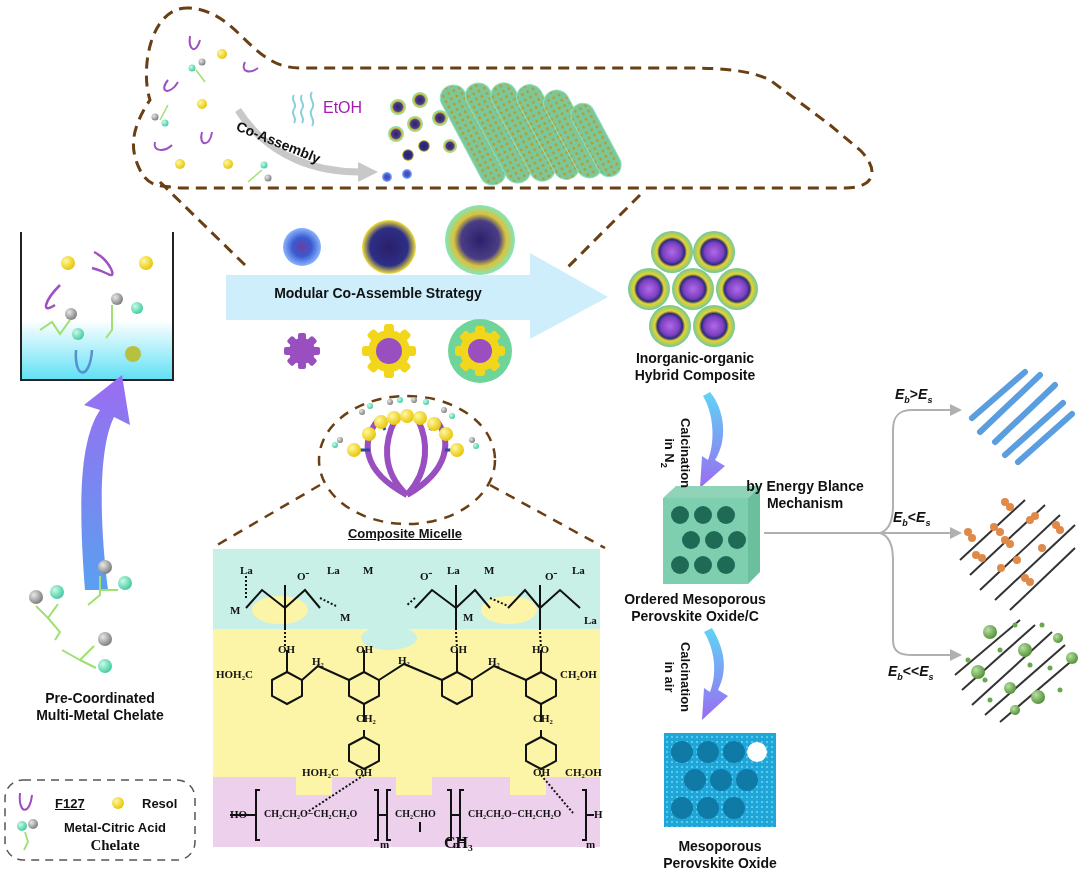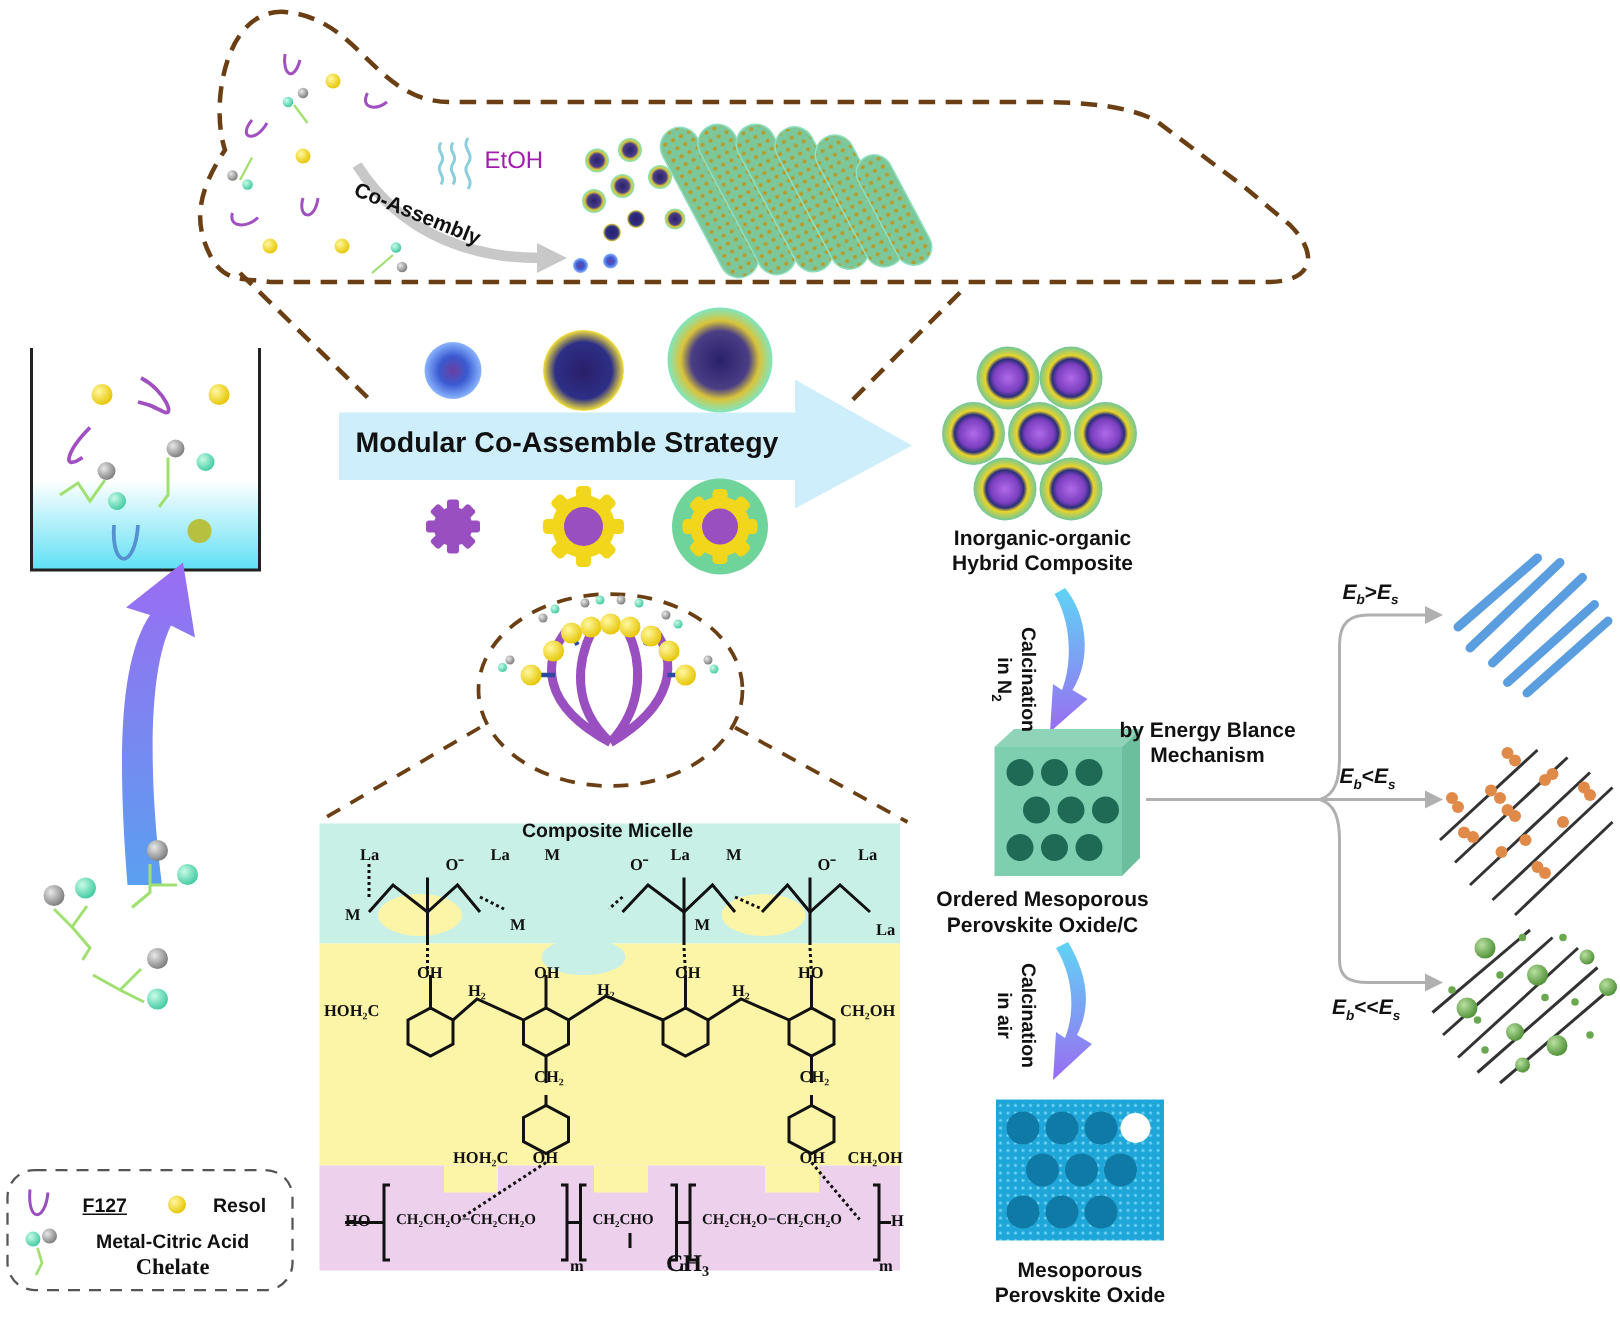--- a/index.html
+++ b/index.html
@@ -420,21 +420,21 @@
         <circle cx="1060" cy="690" r="2.5"></circle>
           <circle cx="1030" cy="665" r="2.5"></circle>
           <circle cx="985" cy="680" r="2.5"></circle>
       </g>
     </g>
   </svg>
 
   <div class="lbl" style="left:240px;top:118px;font-size:14px;transform:rotate(22deg);transform-origin:left top;">Co-Assembly</div>
   <div class="lbl" style="left:323px;top:98px;font-size:16px;font-weight:normal;color:#a21caf;">EtOH</div>
 
-  <div class="lbl" style="left:228px;top:285px;width:300px;font-size:19px;">Modular Co-Assemble Strategy</div>
+  <div class="lbl" style="left:228px;top:285px;width:300px;font-size:14px;">Modular Co-Assemble Strategy</div>
 
   <div class="lbl" style="left:600px;top:350px;width:190px;font-size:14px;">
     <div>Inorganic-organic</div>
     <div>Hybrid Composite</div>
   </div>
 
   <div class="lbl" style="left:693px;top:398px;font-size:13px;transform:rotate(90deg);transform-origin:left top;text-align:center;width:110px;">
     <div>Calcination</div>
     <div><span>in N</span><sub style="font-size:9px;">2</sub></div>
   </div>
@@ -462,29 +462,33 @@
   <div class="lbl" style="left:895px;top:386px;font-size:14px;font-style:italic;">
     <span>E</span><sub style="font-size:9px;">b</sub><span style="font-style:normal;">&gt;</span><span>E</span><sub style="font-size:9px;">s</sub>
   </div>
   <div class="lbl" style="left:893px;top:509px;font-size:14px;font-style:italic;">
     <span>E</span><sub style="font-size:9px;">b</sub><span style="font-style:normal;">&lt;</span><span>E</span><sub style="font-size:9px;">s</sub>
   </div>
   <div class="lbl" style="left:888px;top:663px;font-size:14px;font-style:italic;">
     <span>E</span><sub style="font-size:9px;">b</sub><span style="font-style:normal;">&lt;&lt;</span><span>E</span><sub style="font-size:9px;">s</sub>
   </div>
 
+  <div class="lbl" style="left:0px;top:690px;width:200px;font-size:14px;">
+    <div>Pre-Coordinated</div>
+    <div>Multi-Metal Chelate</div>
+  </div>
 
   <div class="lbl" style="left:55px;top:796px;font-size:13px;text-decoration:underline;">F127</div>
   <div class="lbl" style="left:142px;top:796px;font-size:13px;">Resol</div>
   <div class="lbl" style="left:45px;top:820px;width:140px;font-size:13px;">
     <div>Metal-Citric Acid</div>
     <div style="font-size:15px;font-family:Liberation Serif, serif;">Chelate</div>
   </div>
 
-  <div class="lbl" style="left:330px;top:546px;width:150px;font-size:13px;">Composite Micelle</div>
+  <div class="lbl" style="left:330px;top:526px;width:150px;font-size:13px;text-decoration:underline;">Composite Micelle</div>
 
   <div class="abs" style="left:0;top:0;font-family:'Liberation Serif',serif;font-weight:bold;font-size:11px;color:#111;">
     <span class="abs" style="left:240px;top:564px;">La</span>
     <span class="abs" style="left:297px;top:568px;">O⁻</span>
     <span class="abs" style="left:327px;top:564px;">La</span>
     <span class="abs" style="left:363px;top:564px;">M</span>
     <span class="abs" style="left:420px;top:568px;">O⁻</span>
     <span class="abs" style="left:447px;top:564px;">La</span>
     <span class="abs" style="left:484px;top:564px;">M</span>
     <span class="abs" style="left:545px;top:568px;">O⁻</span>

